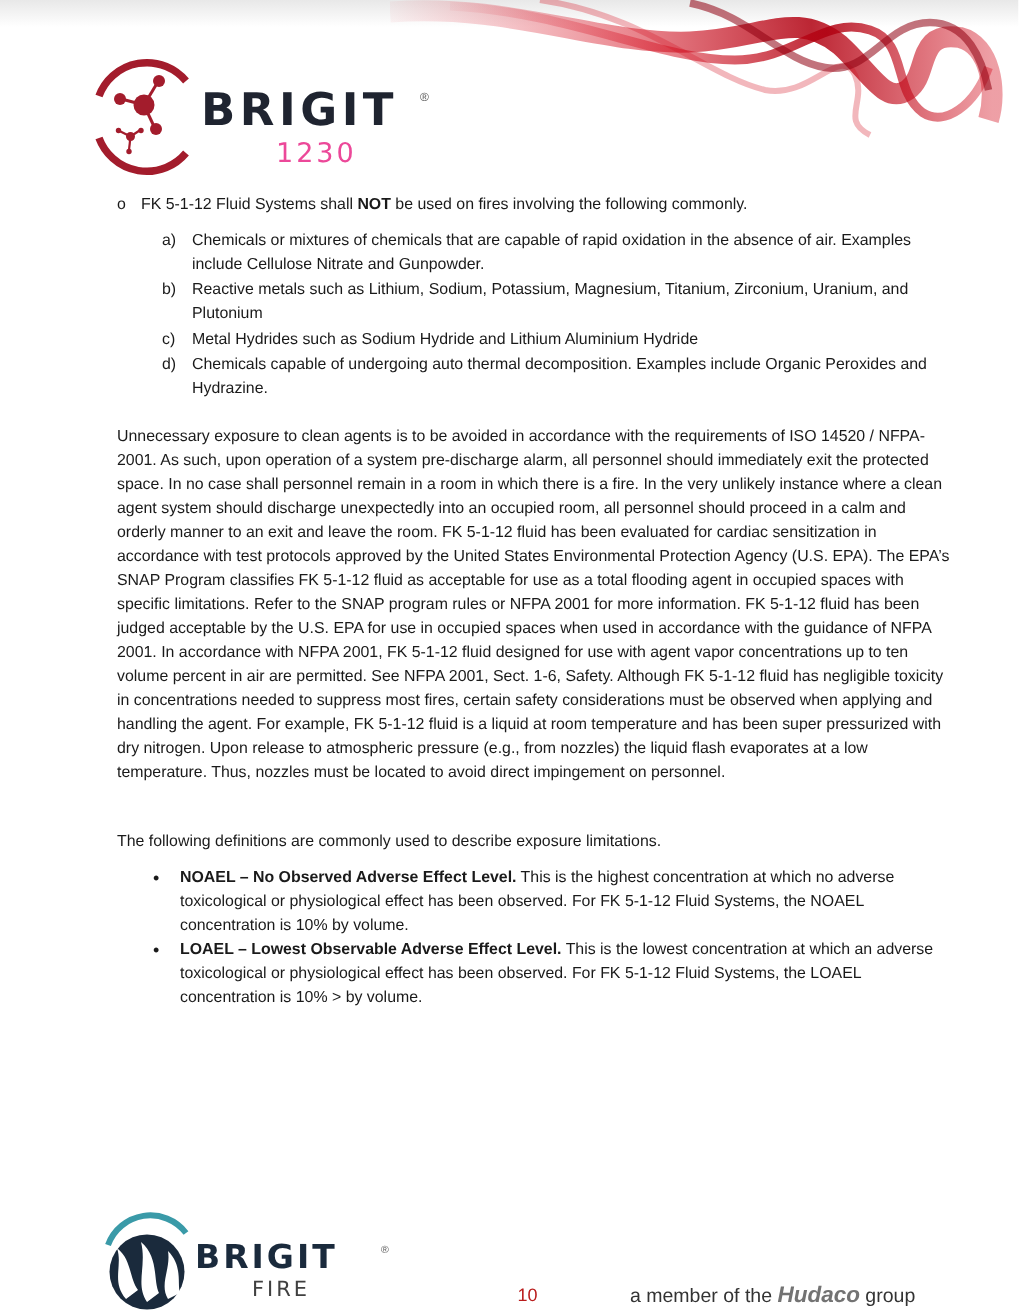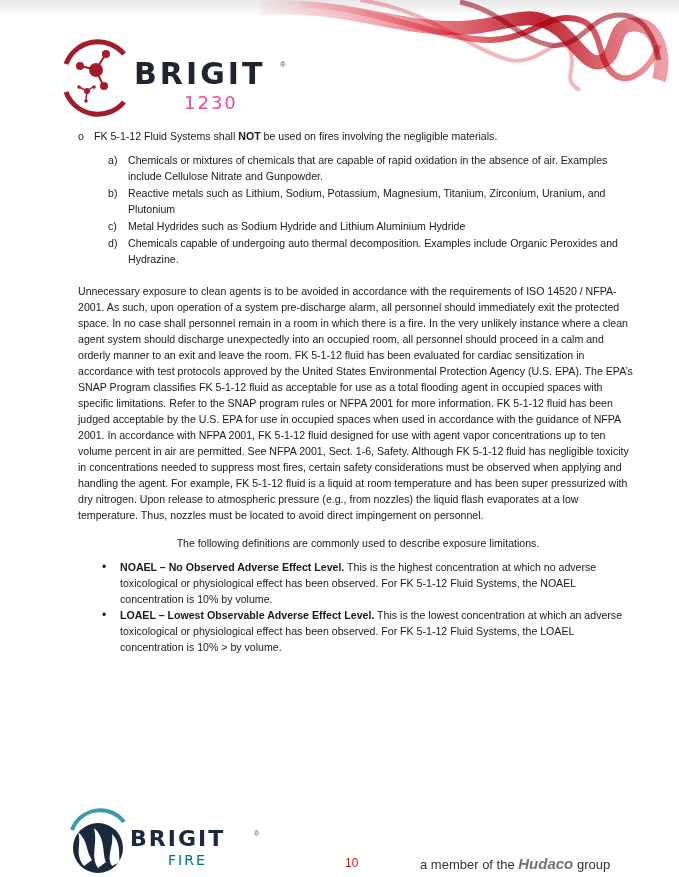--- a/index.html
+++ b/index.html
@@ -22,32 +22,32 @@
 
   .content { position: absolute; left: 78px; top: 124px; width: 560px;
     font-size: 10.6px; line-height: 16px; font-family: "Liberation Sans", sans-serif; }
   .circle-item { position: relative; padding-left: 16px; margin-top: 4px; }
   .circle-item .mark { position: absolute; left: 0; top: 0; }
   .alpha-list { margin: 8px 0 0 30px; }
   .alpha-item { position: relative; padding-left: 20px; margin-bottom: 1px; }
   .alpha-item .mark { position: absolute; left: 0; top: 0; }
   .section-title { margin-top: 22px; font-weight: bold; }
   .para { margin-top: 16px; }
-  .para2 { margin-top: 12px; text-align: center; }
+  .para2 { margin-top: 30px; }
   .bullets { margin: 8px 0 0 24px; }
   .bullet { position: relative; padding-left: 18px; }
   .bullet .mark { position: absolute; left: 0; top: 0; font-size: 12px; }
   b { font-weight: bold; }
 
   .footer-logo { position: absolute; left: 64px; top: 808px; width: 200px; height: 66px; }
   .footer-word { position: absolute; left: 66px; top: 18px; font-size: 22px; font-weight: bold;
     letter-spacing: 2px; color: #1a2a3c; font-family: "DejaVu Sans", sans-serif; }
   .footer-reg { position: absolute; left: 190px; top: 22px; font-size: 7px; color: #555; }
   .footer-sub { position: absolute; left: 104px; top: 44px; font-size: 14px; letter-spacing: 2px;
-    color: #0369a1; font-family: "DejaVu Sans", sans-serif; }
+    color: #404040; font-family: "DejaVu Sans", sans-serif; }
   .page-number { position: absolute; left: 345px; top: 856px; font-size: 12px; color: #b91c1c; }
   .member { position: absolute; left: 420px; top: 855px; font-size: 13px; color: #333; }
   .member .hudaco { color: #737373; font-weight: bold; font-style: italic; font-size: 15px; }
 </style>
 </head>
 <body>
 
 <div class="page">
   <div class="top-fade"></div>
 
@@ -86,21 +86,21 @@
       <circle cx="28" cy="65" r="1.8" fill="#a31c2c"></circle>
     </svg>
     <span class="brand-word">BRIGIT</span>
     <span class="brand-reg">®</span>
     <span class="brand-sub">1230</span>
   </div>
 
   <div class="content">
     <div class="circle-item">
       <span class="mark">o</span>
-      <span>FK 5-1-12 Fluid Systems shall </span><b>NOT</b><span> be used on fires involving the negligible materials.</span>
+      <span>FK 5-1-12 Fluid Systems shall </span><b>NOT</b><span> be used on fires involving the following commonly.</span>
     </div>
     <div class="alpha-list">
       <div class="alpha-item">
         <span class="mark">a)</span>
         <span>Chemicals or mixtures of chemicals that are capable of rapid oxidation in the absence of air. Examples include Cellulose Nitrate and Gunpowder.</span>
       </div>
       <div class="alpha-item">
         <span class="mark">b)</span>
         <span>Reactive metals such as Lithium, Sodium, Potassium, Magnesium, Titanium, Zirconium, Uranium, and Plutonium</span>
       </div>

